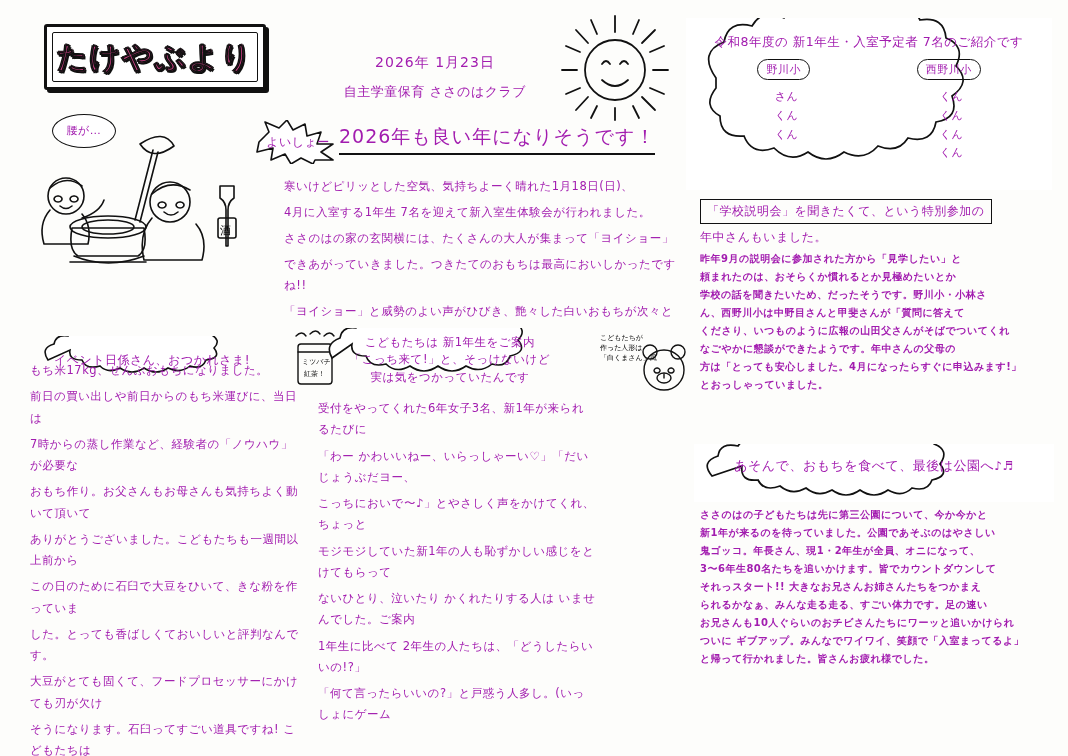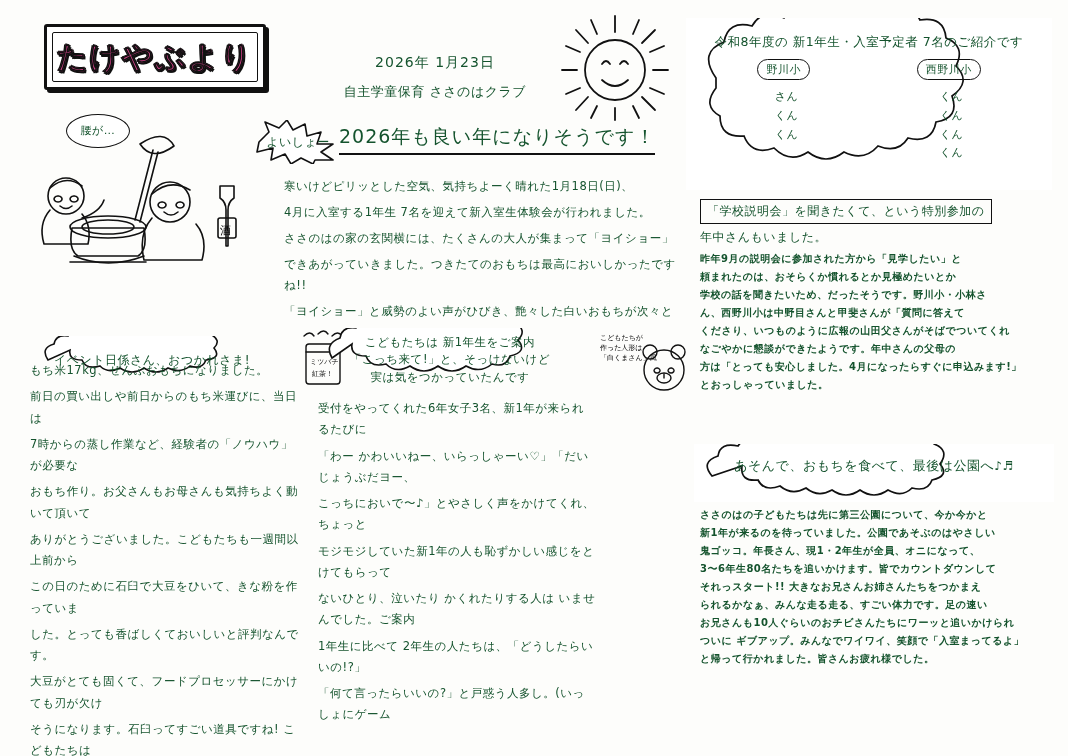--- a/index.html
+++ b/index.html
@@ -18,21 +18,21 @@
     position: relative;
     width: 1068px;
     height: 756px;
     background: #fdfdfb;
   }
   
   .hw {
     font-family: "DejaVu Sans", sans-serif;
     letter-spacing: 0.5px;
     line-height: 1.55;
-    color: #14532d;
+    color: #a21caf;
   }
 
   
   .masthead {
     position: absolute;
     left: 44px; top: 24px;
     width: 216px; height: 60px;
     border: 3px solid #111;
     border-radius: 3px;
     box-shadow: 3px 3px 0 #111;
@@ -147,21 +147,21 @@
   #event-bubble {
     position: absolute; left: 36px; top: 336px; width: 232px; height: 48px;
   }
   #event-bubble .t {
     position: absolute; inset: 0; display: flex; align-items: center; justify-content: center;
     font-size: 12px; text-align: center;
   }
   #event-body { position: absolute; left: 30px; top: 360px; width: 272px; font-size: 11.5px; line-height: 1.85; }
   #event-body p { margin: 0 0 5px 0; }
 
-  .mortar-doodle { position: absolute; left: 296px; top: 330px; width: 58px; height: 60px; }
+  .mortar-doodle { position: absolute; left: 288px; top: 330px; width: 58px; height: 60px; }
 
   
   #kids-bubble {
     position: absolute; left: 322px; top: 328px; width: 256px; height: 64px;
   }
   #kids-bubble .t {
     position: absolute; inset: 0; display: flex; flex-direction: column;
     align-items: center; justify-content: center; font-size: 11.5px; text-align: center; line-height: 1.5;
   }
   #kids-body { position: absolute; left: 318px; top: 398px; width: 278px; font-size: 11.5px; line-height: 1.85; }
@@ -225,21 +225,21 @@
 
         <path d="M120 48 q24 -16 34 2 q-22 16 -34 -2 z"></path>
         <path d="M138 56 l-18 70"></path>
         <path d="M133 54 l-18 70"></path>
 
         <path d="M206 150 l0 -36 q0 -8 -6 -12 l0 -12 l14 0 l0 12 q-6 4 -6 12 l0 36 z"></path>
         <rect x="198" y="122" width="18" height="20" rx="2"></rect>
       </g>
       <text x="200" y="138" font-size="11" font-family="DejaVu Sans, sans-serif">酒</text>
     </svg>
-    <div class="bubble-small hw" style="left:46px; top:18px; width:62px; height:32px;">
+    <div class="bubble-small hw" style="left:32px; top:18px; width:62px; height:32px;">
       <span>腰が…</span>
     </div>
   </div>
 
   <div class="headline-wrap">
     <div class="star-burst">
       <svg width="86" height="44" viewBox="0 0 86 44">
         <polygon points="4,22 14,12 10,2 24,8 32,0 38,10 50,4 52,16 66,12 62,24 78,24 66,32 78,40 60,40 58,44 46,38 36,44 30,34 16,40 18,28 2,32" fill="#fff" stroke="#111" stroke-width="1.6" stroke-linejoin="round"></polygon>
       </svg>
       <span class="txt hw">よいしょー</span>

